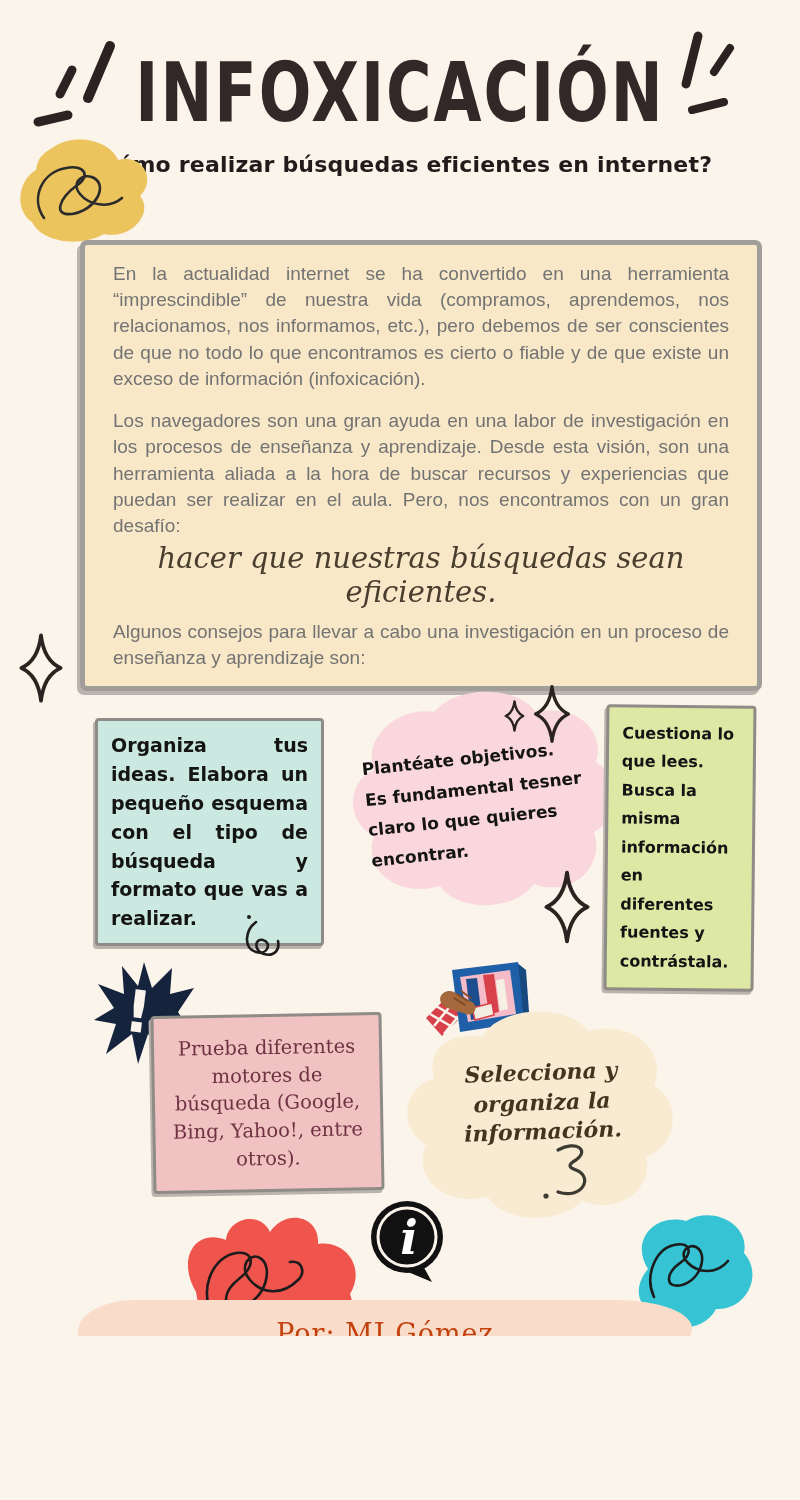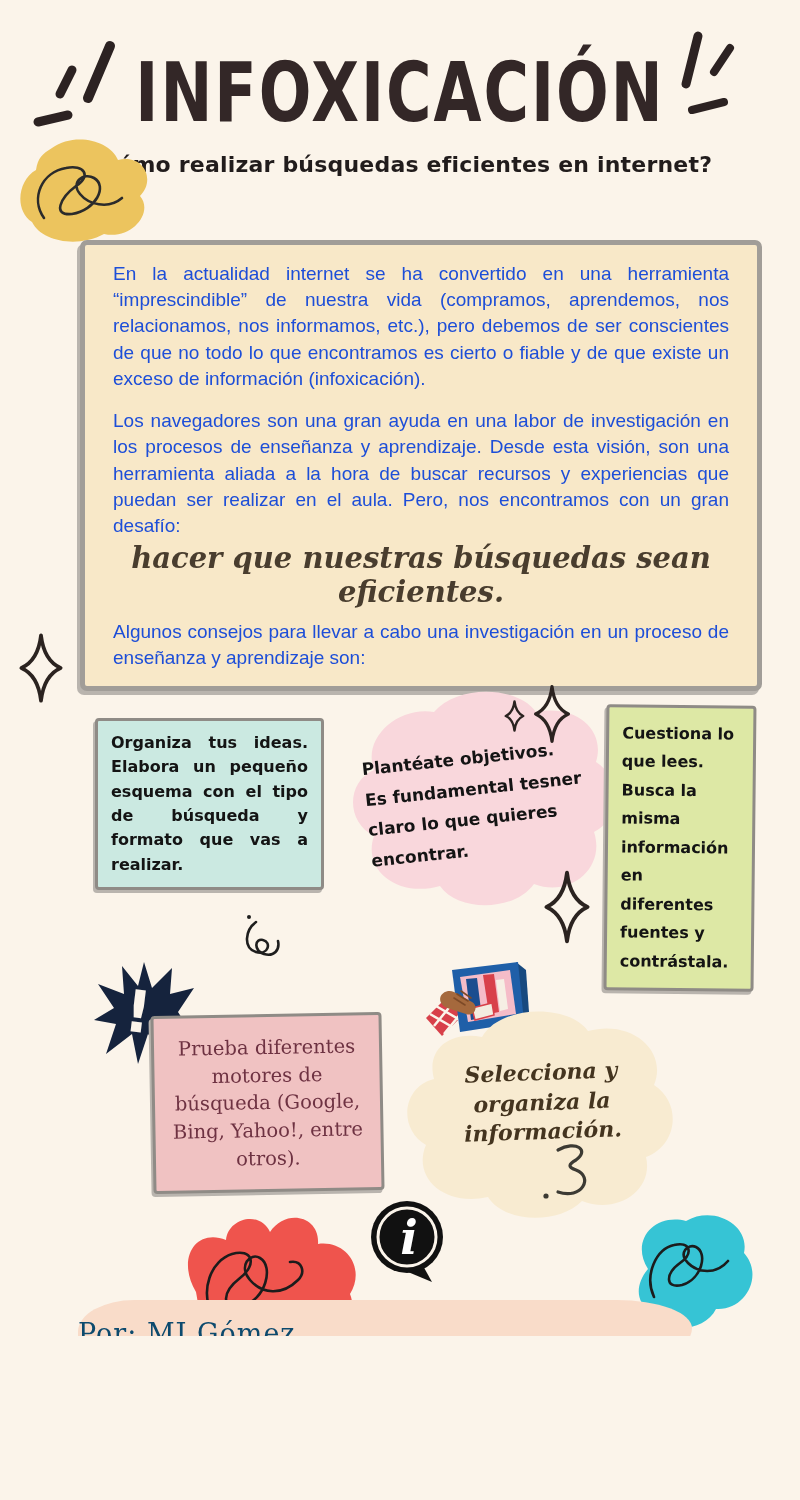--- a/index.html
+++ b/index.html
@@ -9,48 +9,48 @@
   
   .title{left:0;top:44px;width:100%;text-align:center;font-family:"DejaVu Sans",sans-serif;
          font-weight:800;font-size:62px;letter-spacing:2px;color:#332727;
          transform:scaleY(1.32);transform-origin:top center;white-space:nowrap;}
   .subtitle{left:0;top:152px;width:100%;text-align:center;font-family:"DejaVu Sans",sans-serif;
             font-weight:bold;font-size:22px;color:#211c1c;letter-spacing:.2px;}
 
   
   .intro-box{left:80px;top:240px;width:616px;background:#f8e8c8;border:5px solid #a19d98;
              border-radius:7px;padding:16px 28px 14px 28px;box-shadow:-3px 4px 0 #b9b4ae;}
-  .intro-box p{margin:0 0 16px 0;font-size:19px;line-height:1.38;color:#1d4ed8;text-align:justify;}
+  .intro-box p{margin:0 0 16px 0;font-size:19px;line-height:1.38;color:#737373;text-align:justify;}
   .intro-box p.tight{margin-bottom:2px;}
   .intro-box p.last{margin-bottom:0;}
   .script-line{margin:2px 0 10px 0;text-align:center;font-family:"DejaVu Serif",serif;
-               font-style:italic;font-size:29px;color:#493d2e;font-weight:bold;}
+               font-style:italic;font-size:29px;color:#493d2e;}
 
   
   .note{border:3px solid #8f8b86;border-radius:4px;font-family:"DejaVu Sans",sans-serif;font-weight:bold;color:#141414;}
   .note-teal{left:95px;top:718px;width:197px;padding:10px 13px;background:#cbe9e1;
-             font-size:16px;line-height:1.52;text-align:justify;box-shadow:-2px 3px 0 #b9b4ae;}
+             font-size:19px;line-height:1.52;text-align:justify;box-shadow:-2px 3px 0 #b9b4ae;}
   .note-green{left:605px;top:705px;width:118px;padding:12px 13px;background:#dde8a5;
               font-size:16px;line-height:1.78;text-align:left;transform:rotate(.6deg);box-shadow:-2px 3px 0 #b9b4ae;}
   .note-pink{left:152px;top:1014px;width:193px;padding:17px 16px;background:#f0c2c2;
              font-family:"DejaVu Serif",serif;font-weight:normal;font-size:19.5px;line-height:1.42;
              text-align:center;color:#6e3242;transform:rotate(-1deg);box-shadow:-2px 3px 0 #b9b4ae;}
 
   .goals-text{left:366px;top:742px;width:232px;transform:rotate(-6deg);
               font-family:"DejaVu Sans",sans-serif;font-weight:bold;font-size:17px;line-height:1.8;
               color:#141414;text-align:left;}
   .select-text{left:416px;top:1058px;width:252px;transform:rotate(-2deg);text-align:center;
                font-family:"DejaVu Serif",serif;font-style:italic;font-weight:bold;font-size:22px;
                line-height:1.35;color:#44341f;}
 
   
   .credit-banner{left:78px;top:1300px;width:614px;height:62px;background:#f9dcc9;
                  border-radius:60px 80px 70px 90px / 34px 30px 36px 28px;}
-  .credit-text{left:78px;top:1318px;width:614px;text-align:left;font-family:"DejaVu Serif",serif;
-               font-size:27px;color:#0c4a6e;letter-spacing:1px;}
+  .credit-text{left:78px;top:1318px;width:614px;text-align:center;font-family:"DejaVu Serif",serif;
+               font-size:27px;color:#c2410c;letter-spacing:1px;}
 
   svg{display:block;}
 </style>
 </head>
 <body>
 
 <div class="poster">
 
   <svg class="abs" style="left:30px;top:34px;" width="92" height="106" viewBox="0 0 92 106">
     <path d="M80 12 L58 64" stroke="#2c2222" stroke-width="10" stroke-linecap="round" fill="none"></path>

